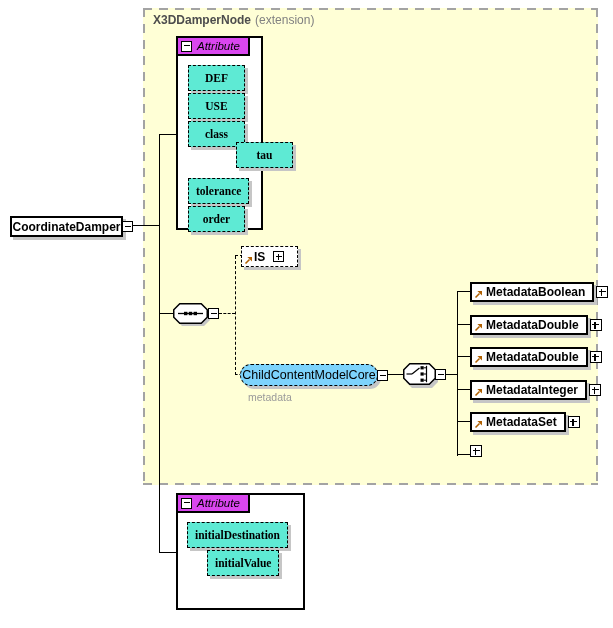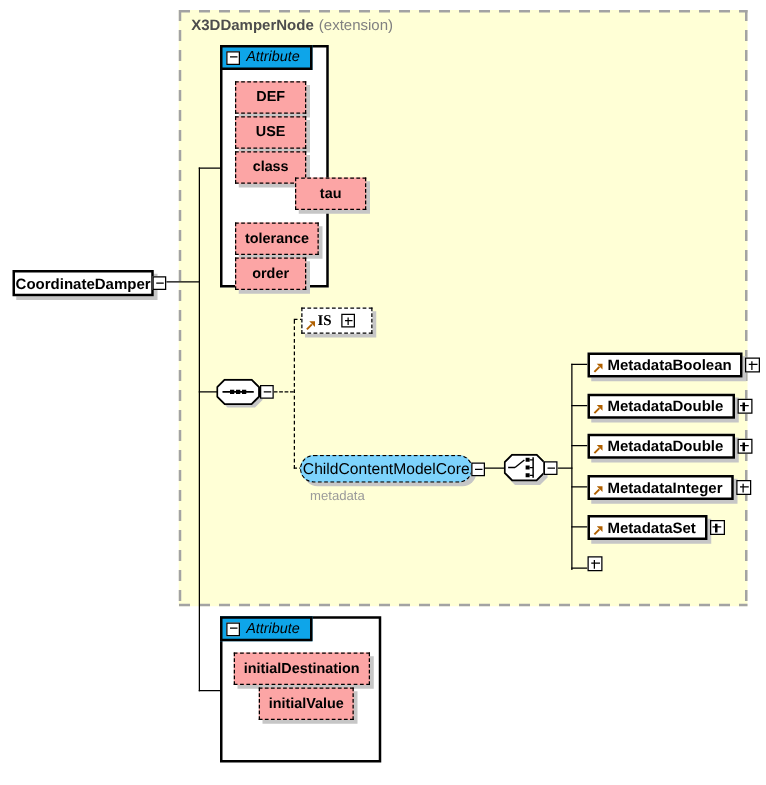--- a/index.html
+++ b/index.html
@@ -21,28 +21,28 @@
   .region-title .tname{font-weight:bold;color:#4D4D4D;}
   .region-title .tqual{color:#818181;margin-left:4px;}
   
   .ebox{
     position:absolute;background:#fff;border:2px solid #000;box-sizing:border-box;
     box-shadow:3px 3px 0 #C6C6C6;display:flex;align-items:center;justify-content:center;
     font-size:12px;font-weight:bold;color:#000;white-space:nowrap;
   }
   
   .attr-box{
-    position:absolute;background:#fca5a5;border:1px dashed #000;box-sizing:border-box;
+    position:absolute;background:#5eead4;border:1px dashed #000;box-sizing:border-box;
     box-shadow:3px 3px 0 #C6C6C6;height:20px;min-width:57px;display:flex;align-items:center;
-    justify-content:center;padding:12px 7px;font-size:11.5px;font-weight:bold;color:#000;white-space:nowrap;
+    justify-content:center;padding:12px 7px;font-size:11.5px;font-weight:bold;color:#000;white-space:nowrap;font-family:Liberation Serif, serif;
   }
   
   .group-body{position:absolute;background:#fff;border:2px solid #000;box-sizing:border-box;}
   .group-tab{
-    position:absolute;background:#0ea5e9;border:2px solid #000;box-sizing:border-box;height:20px;
+    position:absolute;background:#d946ef;border:2px solid #000;box-sizing:border-box;height:20px;
     display:flex;align-items:center;gap:5px;padding:0 8px 0 3px;font-size:11.5px;font-style:italic;color:#000;
     z-index:3;white-space:nowrap;
   }
   
   .pm{position:absolute;width:11px;height:11px;background:#fff;border:1px solid #000;box-sizing:border-box;z-index:4;}
   .pm::before{content:'';position:absolute;left:1.5px;right:1.5px;top:3.8px;height:1.2px;background:#000;}
   .pm.plus::after{content:'';position:absolute;top:1.5px;bottom:1.5px;left:3.8px;width:1.2px;background:#000;}
   .pm.inline{position:relative;flex:none;}
   .pm12{width:12px;height:12px;}
   
@@ -52,21 +52,21 @@
     box-shadow:3px 3px 0 #C6C6C6;display:flex;align-items:center;
     padding:0 7px 0 14px;font-size:12px;font-weight:bold;color:#000;white-space:nowrap;
   }
   .ref-arrow{position:absolute;left:2px;bottom:1px;}
   
   .isbox{
     position:absolute;background:#fff;border:1px dashed #000;box-sizing:border-box;
     box-shadow:3px 3px 0 #C6C6C6;display:flex;align-items:center;
     padding:0 2px 0 12px;font-size:12px;font-weight:bold;color:#000;
   }
-  .isbox .lbl{margin-right:8px;font-family:Liberation Serif, serif;}
+  .isbox .lbl{margin-right:8px;}
   
   .ccmc{
     position:absolute;background:#7dd3fc;border:1.4px dashed #000;border-radius:11px;box-sizing:border-box;
     box-shadow:3px 3px 0 #C6C6C6;display:flex;align-items:center;justify-content:center;
     font-size:12.5px;color:#000;white-space:nowrap;
   }
   .annot{position:absolute;font-size:10.5px;color:#9A9A9A;}
   .oct{position:absolute;}
 </style>
 </head>

